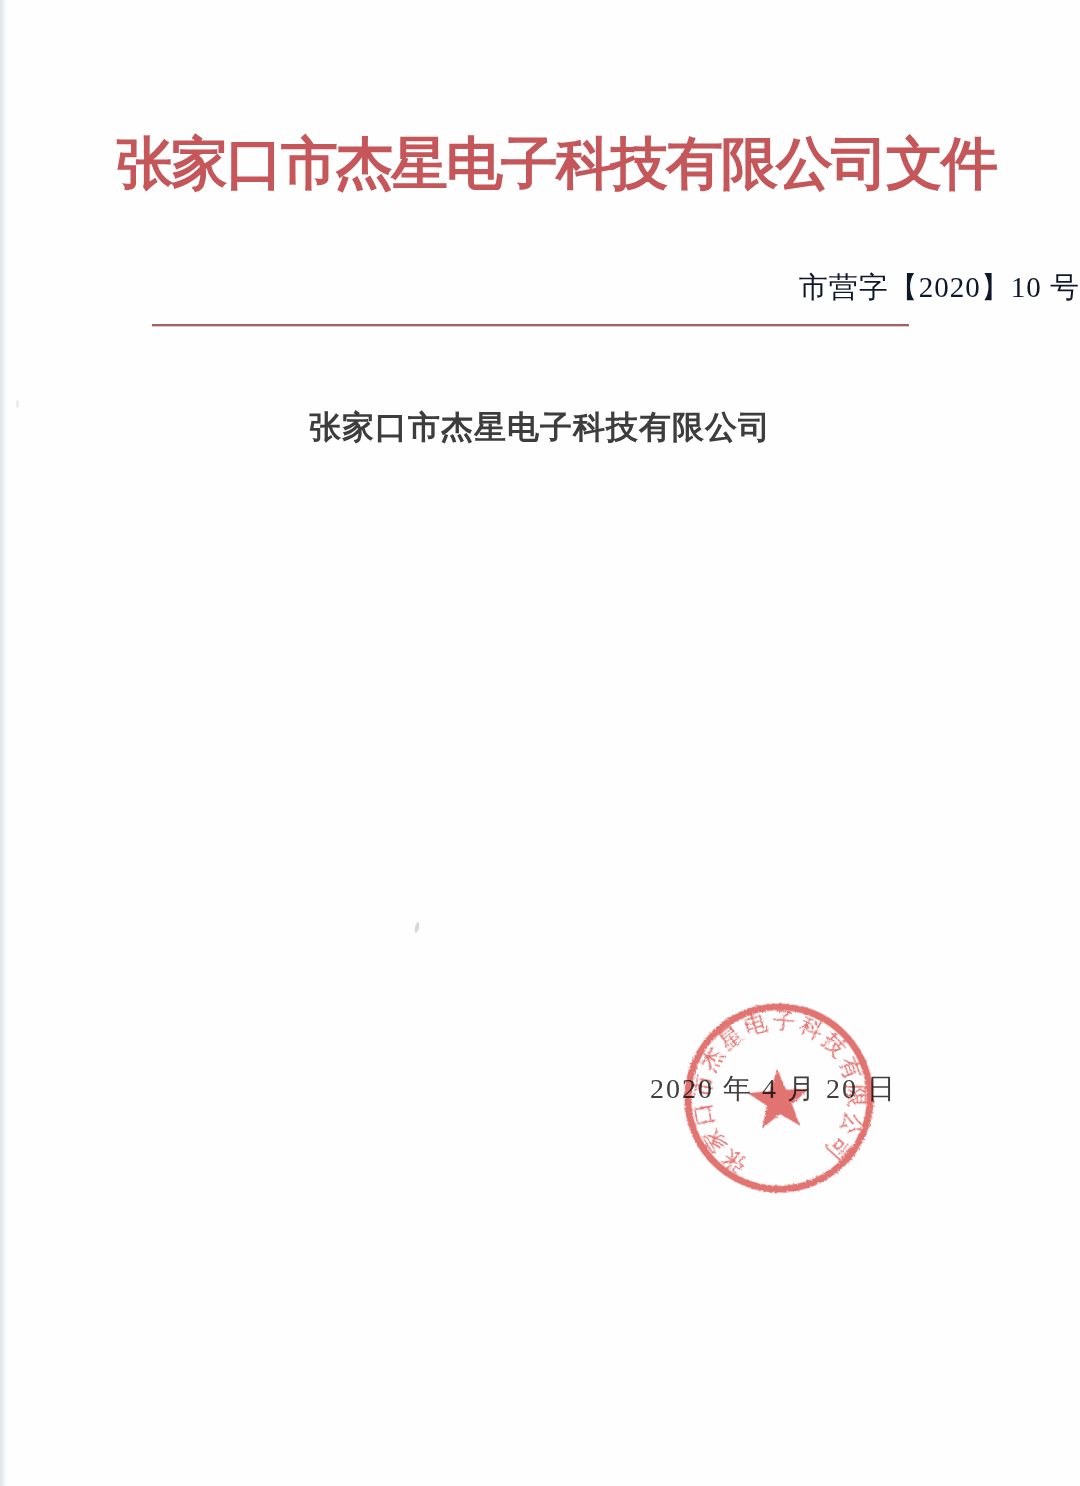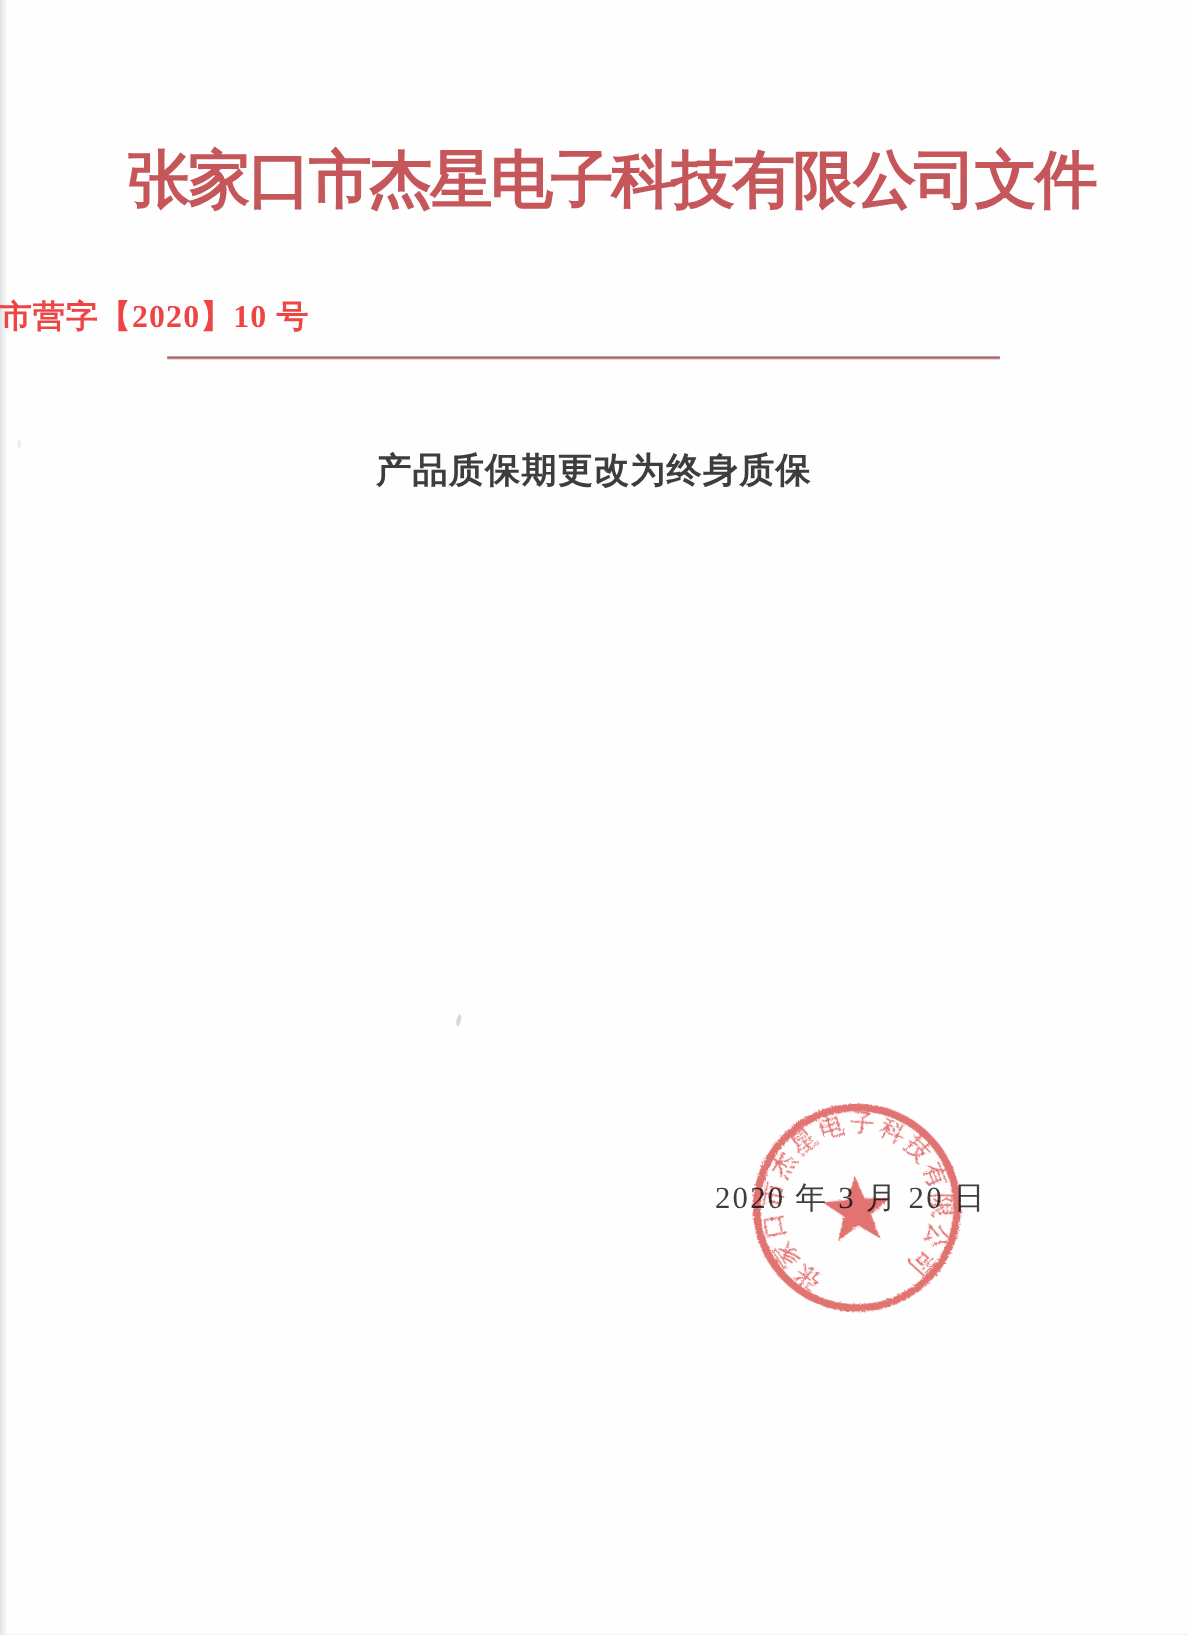--- a/index.html
+++ b/index.html
@@ -20,23 +20,23 @@
   .header-title{
     position:absolute;left:16px;top:126px;width:100%;
     text-align:center;
     font-size:57px;font-weight:bold;letter-spacing:-2px;
     color:var(--header-red,#c5565a);
     white-space:nowrap;
     font-family:Liberation Mono, monospace;
   }
   .doc-number{
     position:absolute;left:0;top:268px;width:100%;
-    text-align:left;
-    font-size:29px;font-weight:700;letter-spacing:1px;
-    color:#ef4444;
+    text-align:right;
+    font-size:29px;font-weight:400;letter-spacing:1px;
+    color:#0f172a;
   }
   .red-divider{
     position:absolute;left:152px;top:324px;width:757px;height:2px;
     background:var(--rule-red,#a36360);
     border:none;margin:0;
     box-shadow:0 1px 0 rgba(163,99,96,.35);
   }
   .notice-title{
     position:absolute;left:0;top:406px;width:100%;
     text-align:center;
@@ -75,25 +75,25 @@
 <body>
 
 <div class="page">
 
   <div class="header-title">张家口市杰星电子科技有限公司文件</div>
 
   <div class="doc-number">市营字【2020】10 号</div>
 
   <div class="red-divider"></div>
 
-  <div class="notice-title">产品质保期更改为终身质保</div>
+  <div class="notice-title">张家口市杰星电子科技有限公司</div>
 
 
   <div class="signature-block">
-    <div class="signature-date">2020 年 3 月 20 日</div>
+    <div class="signature-date">2020 年 4 月 20 日</div>
   </div>
 
   <div class="company-seal">
     <svg viewBox="0 0 200 200" width="196" height="196">
       <defs>
         <filter id="stamp-rough" x="-10%" y="-10%" width="120%" height="120%">
           <feTurbulence type="fractalNoise" baseFrequency="0.55" numOctaves="2" result="noise"></feTurbulence>
           <feDisplacementMap in="SourceGraphic" in2="noise" scale="3.5"></feDisplacementMap>
         </filter>
         <path id="seal-arc" d="M 64.5 161.5 A 71 71 0 1 1 135.5 161.5" fill="none"></path>

